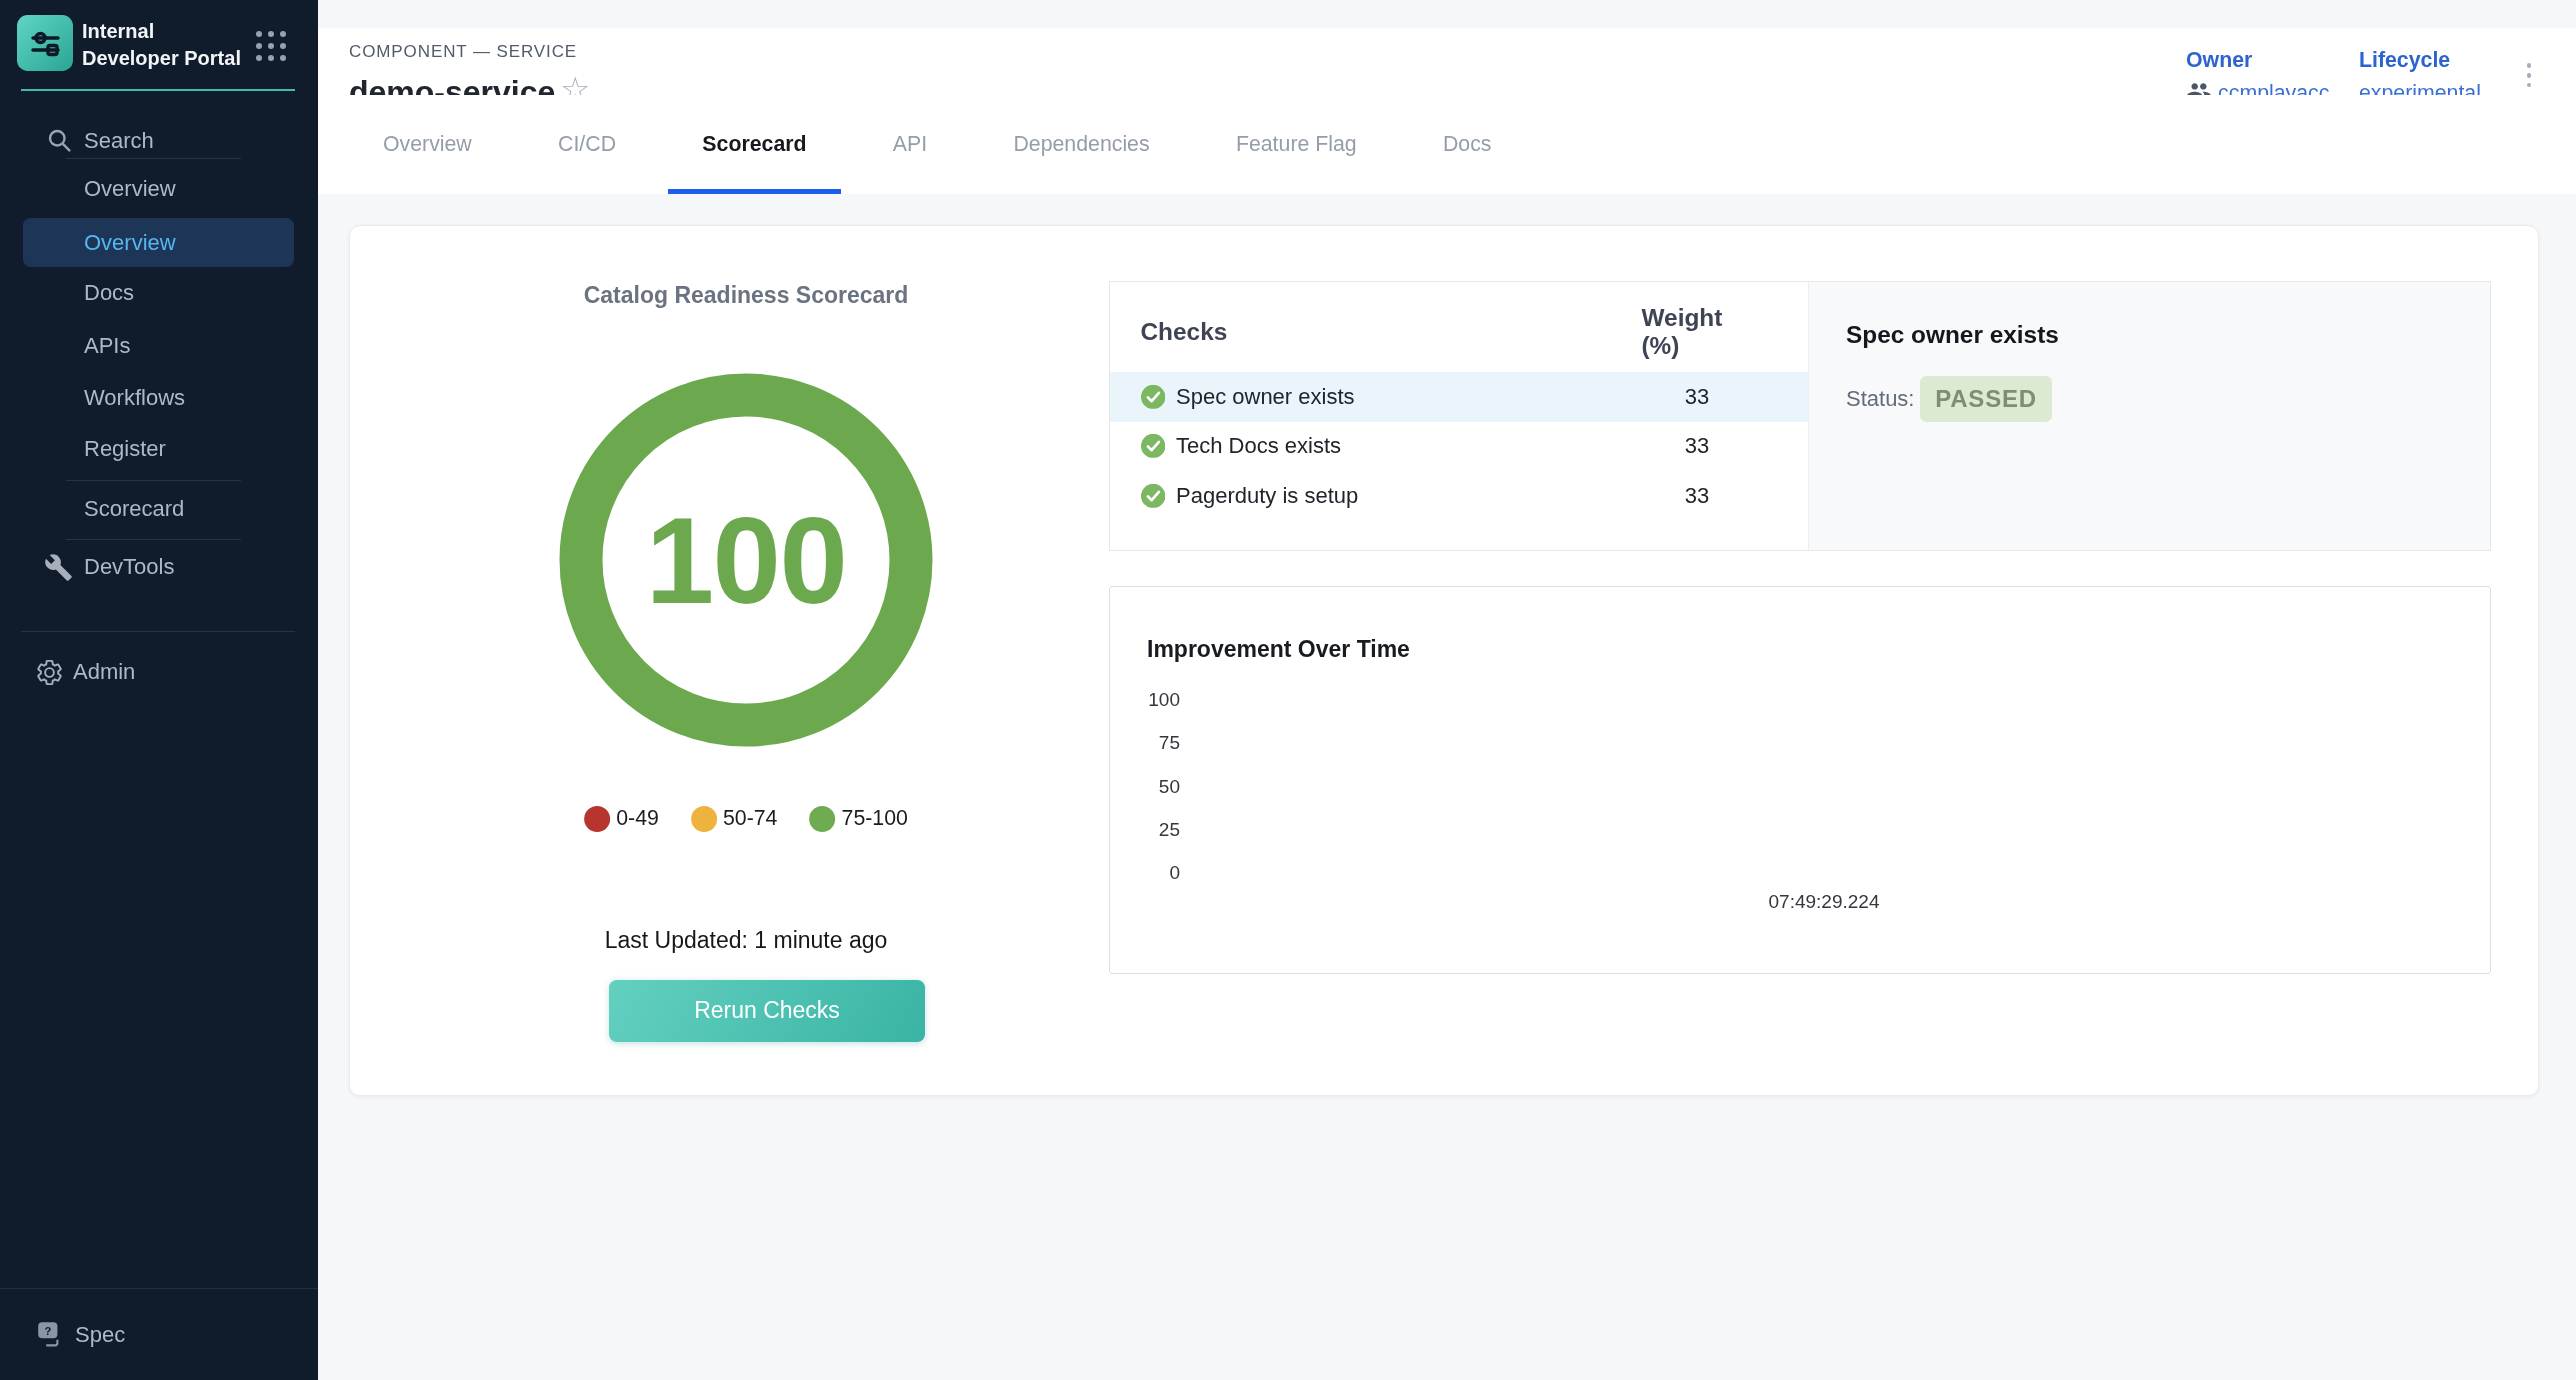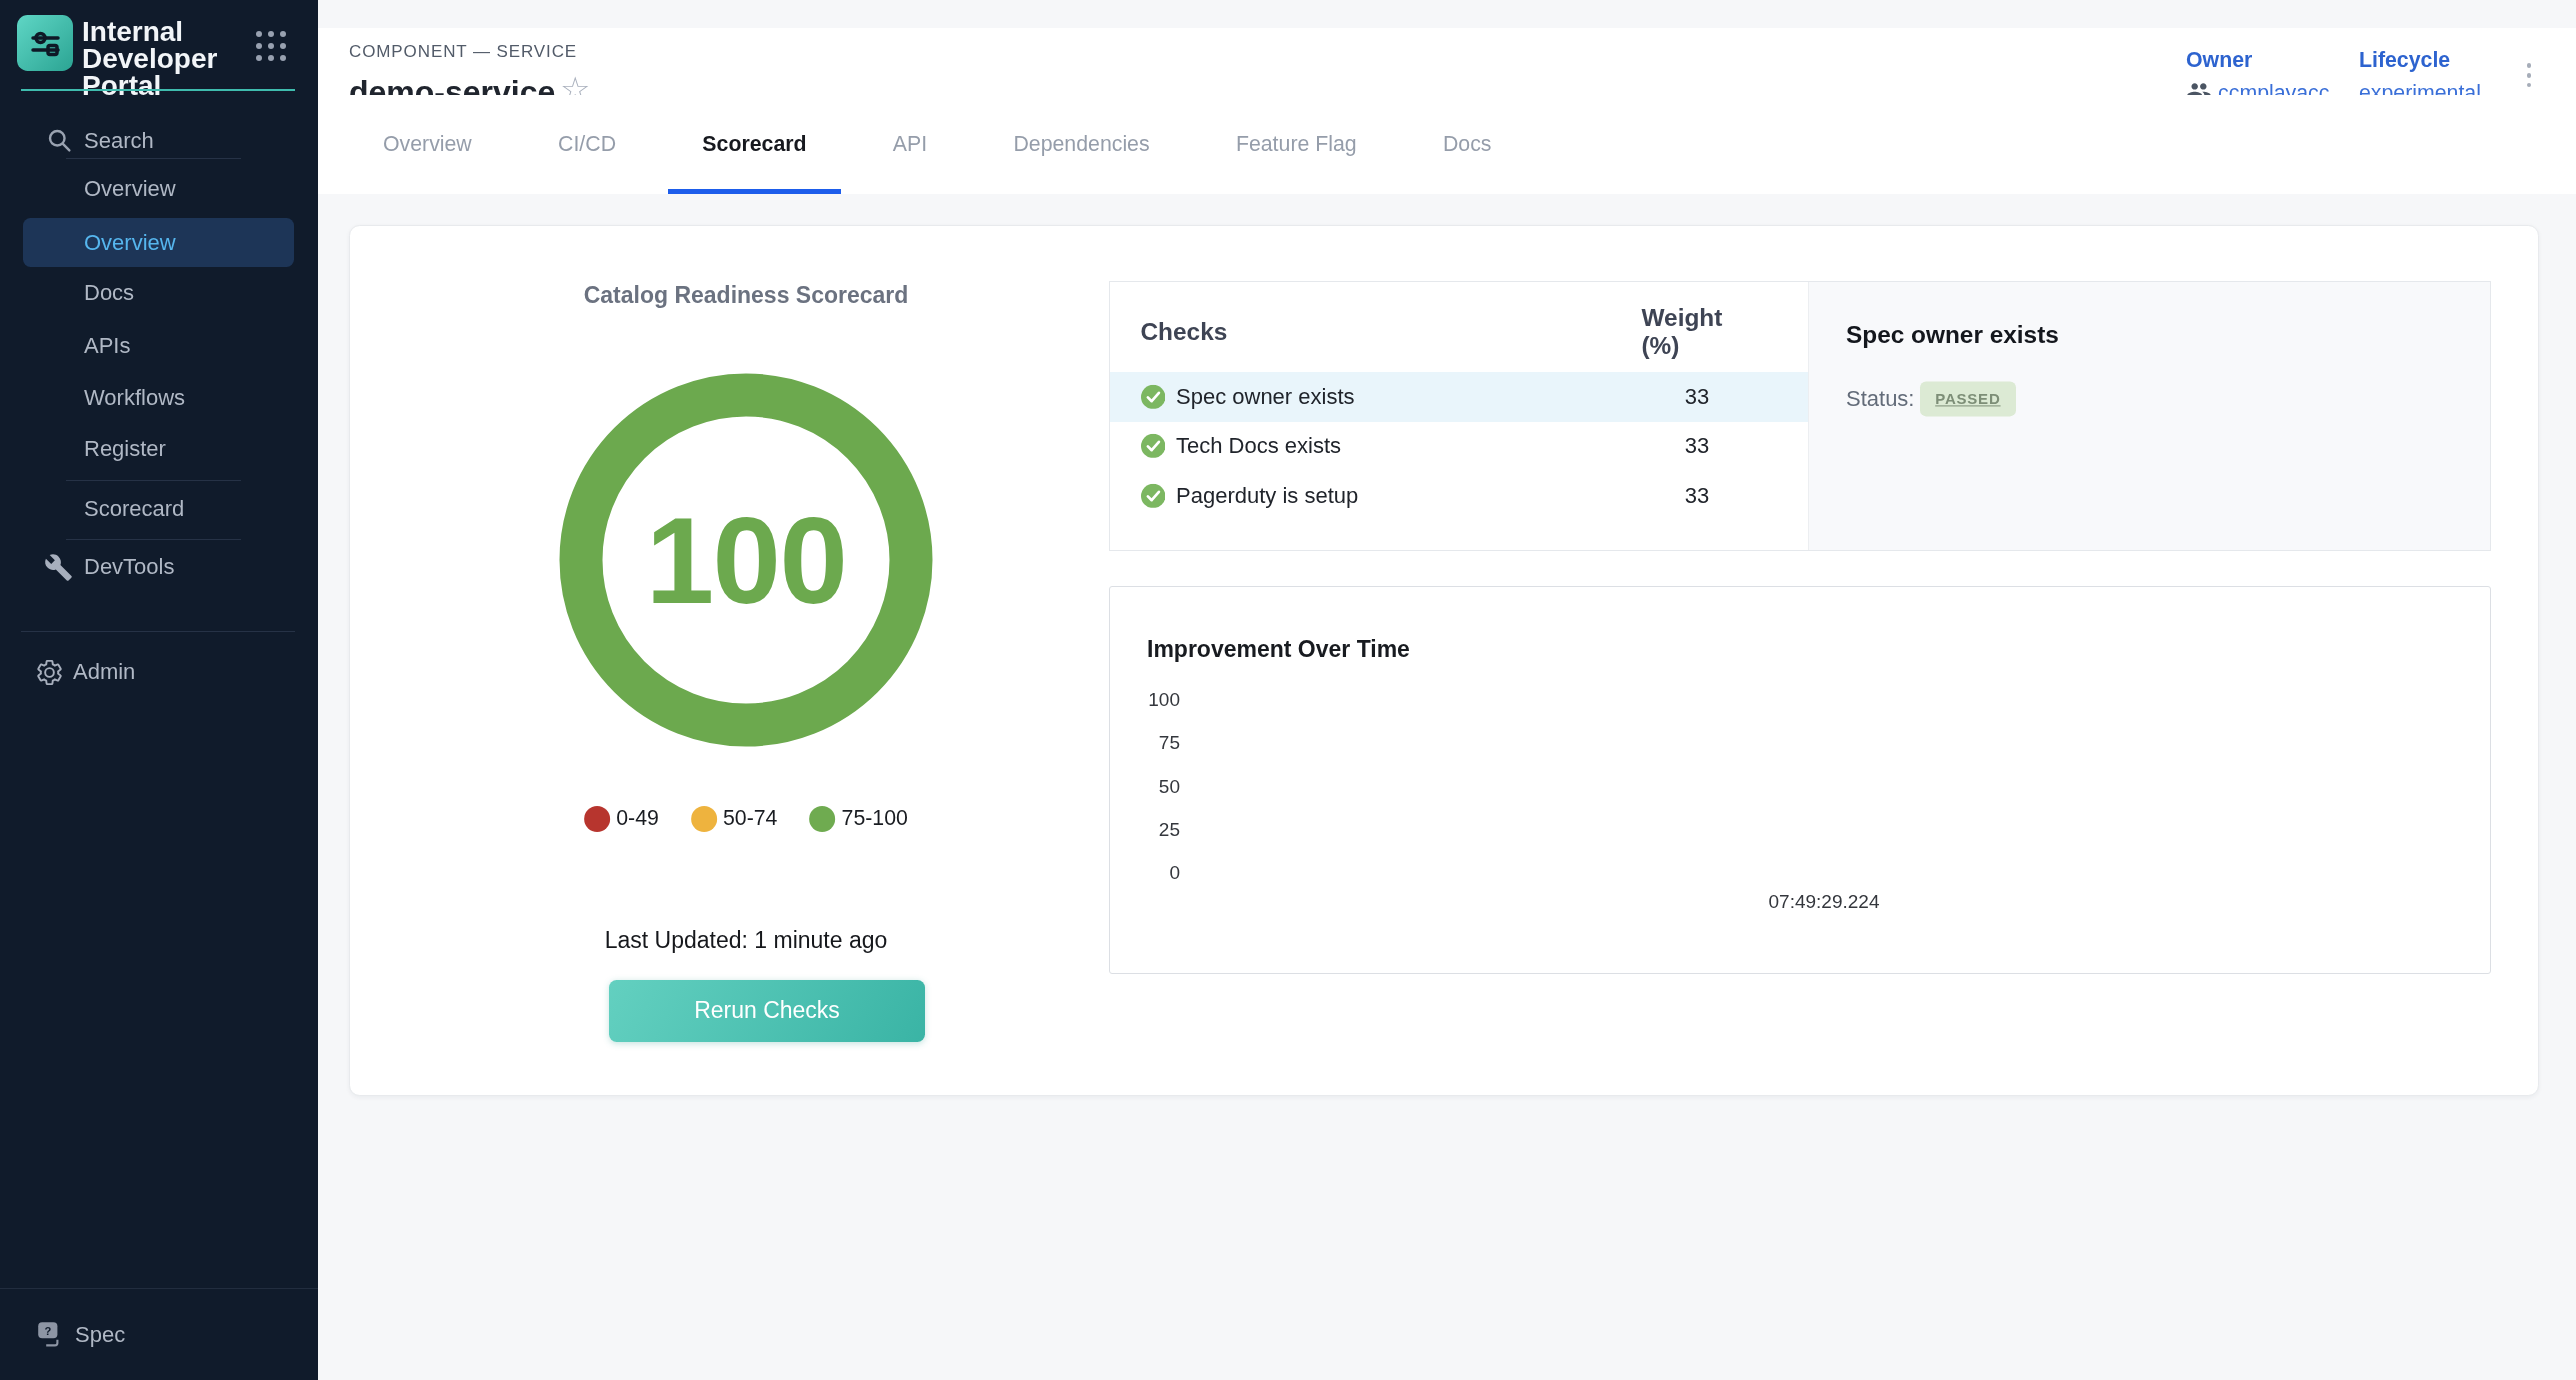--- a/index.html
+++ b/index.html
@@ -4,21 +4,21 @@
 <style>
   * { margin:0; padding:0; box-sizing:border-box; }
   html,body { width:2576px; height:1380px; font-family:"Liberation Sans", sans-serif; background:#f6f7f9; overflow:hidden; }
   .app { display:flex; width:2576px; height:1380px; }
 
   
   .sidebar { position:relative; width:318px; height:1380px; background:#101b2b; flex:0 0 318px; }
   .logo-row { position:absolute; left:0; top:0; width:318px; height:89px; }
   .logo-mark { position:absolute; left:17px; top:15.2px; width:56px; height:56px; border-radius:10.7px;
                background:linear-gradient(135deg,#5fd6c5,#2ba493); display:flex; align-items:center; justify-content:center; }
-  .logo-title { position:absolute; left:82px; top:18.3px; width:171px; font-size:28px; line-height:27px; font-weight:700; color:#f2f5f8; }
+  .logo-title { position:absolute; left:82px; top:18.3px; width:171px; font-size:20px; line-height:27px; font-weight:700; color:#f2f5f8; }
   .apps-grid { position:absolute; left:256px; top:30.5px; display:grid; grid-template-columns:repeat(3,6.1px); grid-gap:6.1px; cursor:pointer; }
   .apps-grid i { width:6.1px; height:6.1px; border-radius:50%; background:#98a1b0; }
   .teal-rule { position:absolute; left:21.3px; top:89px; width:274px; height:2.3px; background:#3fbcae; }
 
   .side-item { position:absolute; left:0; width:318px; height:44px; display:flex; align-items:center; color:#b0b8c5; font-size:22px; cursor:pointer; }
   .side-item .txt { position:absolute; left:84px; }
   .side-item .ic { position:absolute; display:flex; align-items:center; justify-content:center; }
   .divider { position:absolute; height:0.8px; background:#263246; }
   .pill { position:absolute; left:23px; top:218px; width:271px; height:49px; background:#1d3557; border-radius:7.6px; cursor:pointer; }
   .pill .txt { position:absolute; left:61px; top:50%; transform:translateY(-50%); color:#56b6ee; font-size:22px; }
@@ -63,21 +63,21 @@
   .col-head { position:absolute; top:50px; transform:translateY(-50%); font-size:24.4px; font-weight:700; color:#3e4454; }
   .check-row { position:absolute; left:0; width:100%; height:50px; cursor:pointer; }
   .check-row.selected { background:#e9f5fb; }
   .check-ic { position:absolute; left:30.5px; top:50%; transform:translateY(-50%); width:24.4px; height:24.4px; }
   .check-name { position:absolute; left:66px; top:50%; transform:translateY(-50%); font-size:22px; color:#20242b; white-space:nowrap; }
   .check-weight { position:absolute; left:587px; top:50%; transform:translate(-50%,-50%); font-size:22px; color:#20242b; }
   .check-detail { position:relative; flex:1; background:#f8f9fb; border-left:0.8px solid #eceef1; }
   .detail-title { position:absolute; left:37px; top:53px; transform:translateY(-50%); font-size:24.4px; font-weight:700; color:#14171d; }
   .status-label { position:absolute; left:37px; top:117px; transform:translateY(-50%); font-size:22px; color:#636c79; }
   .status-badge { position:absolute; left:111px; top:117px; transform:translateY(-50%); background:#dcead4; color:#7d8e77;
-                  font-size:15px; font-weight:600; letter-spacing:0.8px; padding:9.1px 15.2px; border-radius:6.1px;text-decoration:underline; }
+                  font-size:24px; font-weight:600; letter-spacing:0.8px; padding:9.1px 15.2px; border-radius:6.1px; }
 
   
   .chart-panel { position:relative; position:absolute; left:759px; top:360px; width:1382px; height:388px; background:#fff; border:0.8px solid #dcdfe4; border-radius:3px; }
   .chart-title { position:absolute; left:37px; top:62px; transform:translateY(-50%); font-size:23px; font-weight:600; color:#181b20; }
   .ytick { position:absolute; left:0; width:70px; text-align:right; transform:translateY(-50%); font-size:19px; color:#34373d; }
   .xtick { position:absolute; left:714px; top:315px; transform:translate(-50%,-50%); font-size:19px; color:#34373d; }
 </style>
 </head>
 <body>
 

